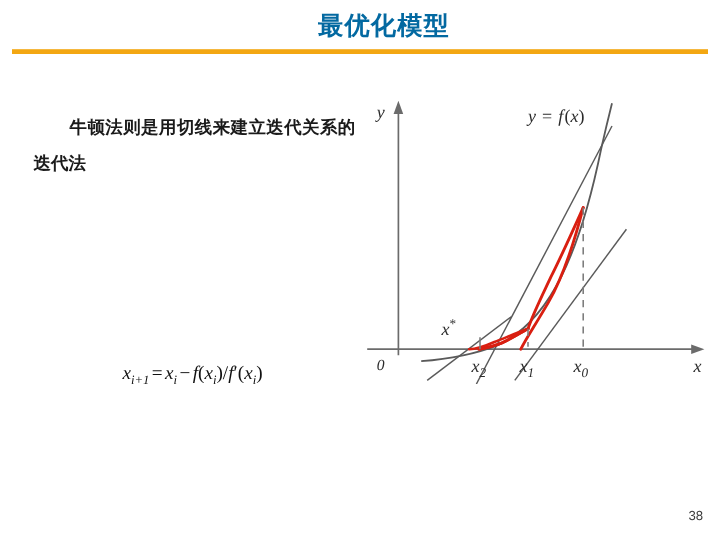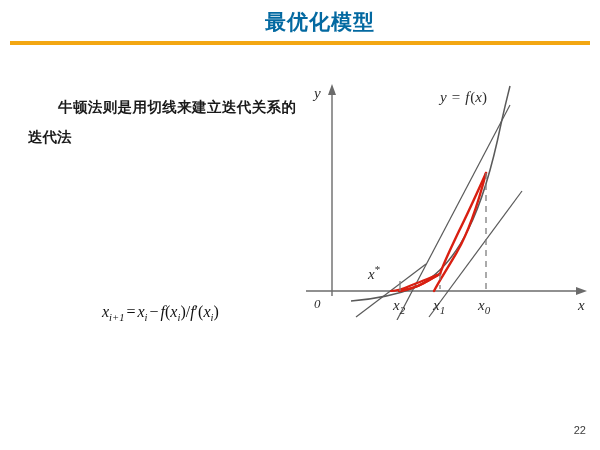--- a/index.html
+++ b/index.html
@@ -179,15 +179,15 @@
       </g>
       <g>
         <text class="fig-label" x="182" y="232" font-size="15">
           <tspan>x</tspan><tspan dy="4" font-size="11">0</tspan>
         </text>
       </g>
 
     </svg>
   </div>
 
-  <div class="page-number">22</div>
+  <div class="page-number">38</div>
 
 </div>
 
 </body></html>

